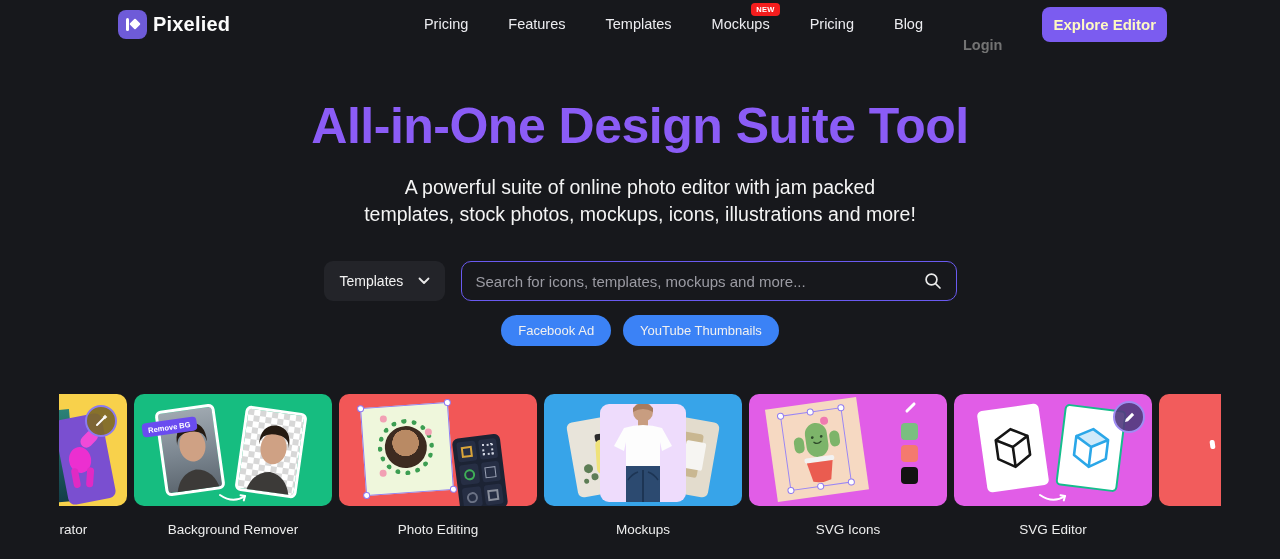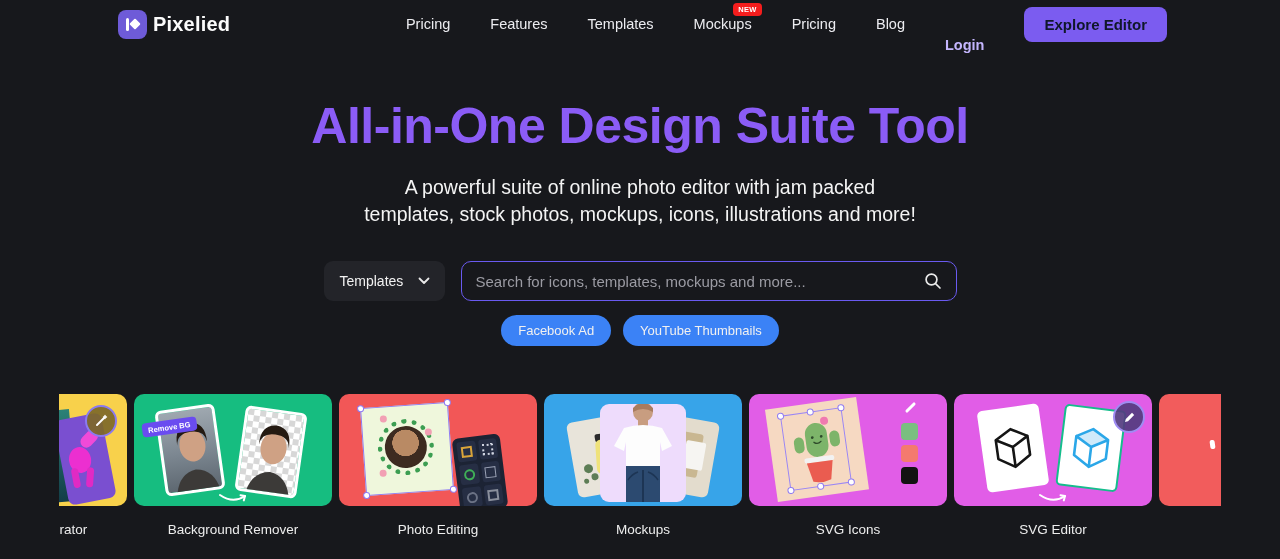--- a/index.html
+++ b/index.html
@@ -20,30 +20,30 @@
   .logo-mark {
     width:29px; height:29px; border-radius:8px; background:#6e5bd8;
     display:flex; align-items:center; justify-content:center; gap:2px;
   }
   .logo-bar { width:3px; height:13px; background:#fff; border-radius:2px; }
   .logo-diamond { width:8px; height:8px; background:#fff; transform:rotate(45deg); border-radius:1px; }
   .brand-name { font-size:20px; font-weight:700; color:#fbfbfb; letter-spacing:.2px; }
 
   .nav { display:flex; align-items:center; gap:40px; }
   .nav-link { font-size:14.5px; color:#ececf0; font-weight:500; cursor:pointer; position:relative; white-space:nowrap; }
-  .nav-link.bold { font-weight:700; color:#c4b5fd;margin-top:41px; }
+  .nav-link.bold { font-weight:700; color:#737373;margin-top:41px; }
   .new-badge {
     position:absolute; top:-13px; right:-10px;
     background:#f51d1d; color:#fff; font-size:7.5px; font-weight:700;
     padding:2px 5px; border-radius:4px; letter-spacing:.3px;
   }
   .cta-btn {
-    background:#7b5cf0; color:#0f172a; border:none; cursor:pointer;
+    background:#7b5cf0; color:#fef9c3; border:none; cursor:pointer;
     font-family:inherit; font-size:15px; font-weight:700;
-    padding:9px 20px; border-radius:8px;
+    padding:9px 11px; border-radius:8px;
   }
 
   
   .hero-title {
     margin-top:52px; text-align:center;
     font-size:50px; font-weight:700; color:#8b5cf6; letter-spacing:-.5px; line-height:52px;
   }
   .hero-sub { margin-top:22px; text-align:center; font-size:19.5px; line-height:27px; color:#f4f4f4; font-weight:400; }
 
   

